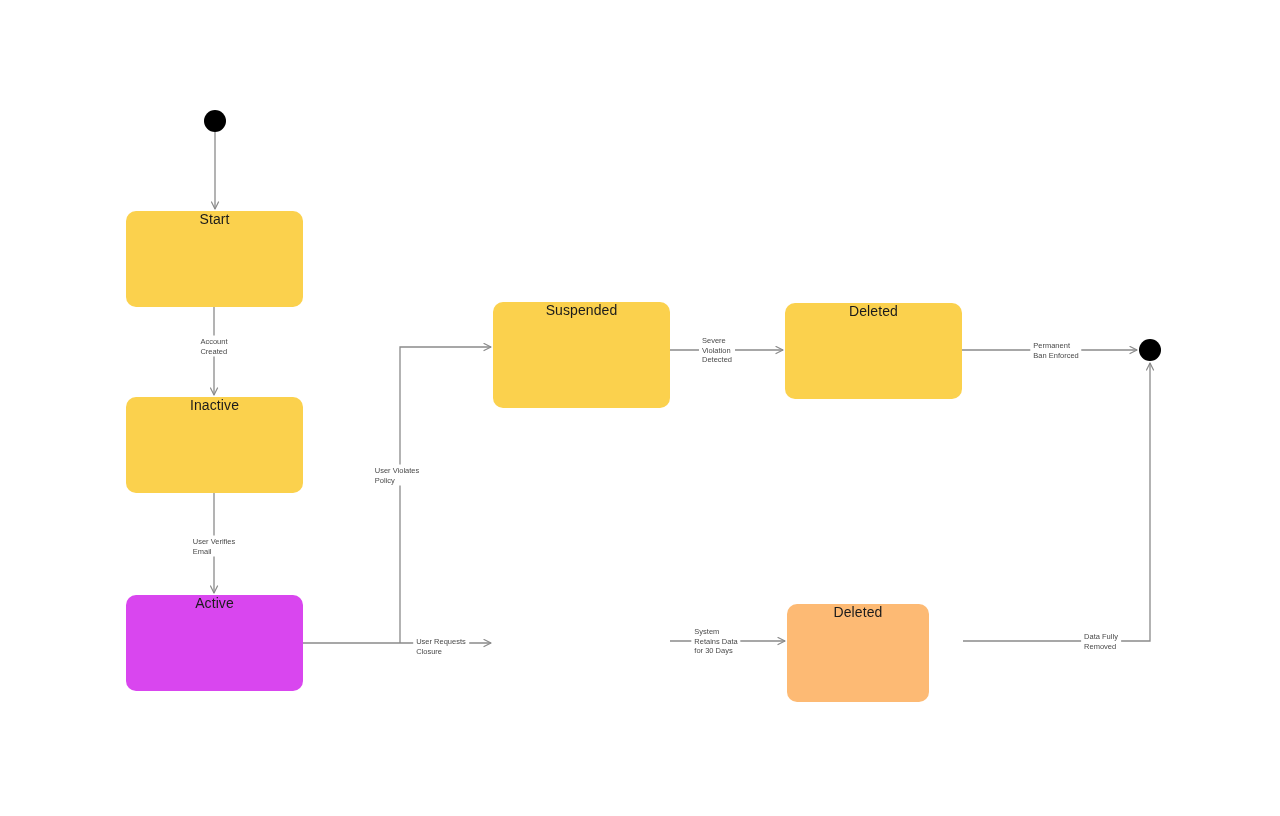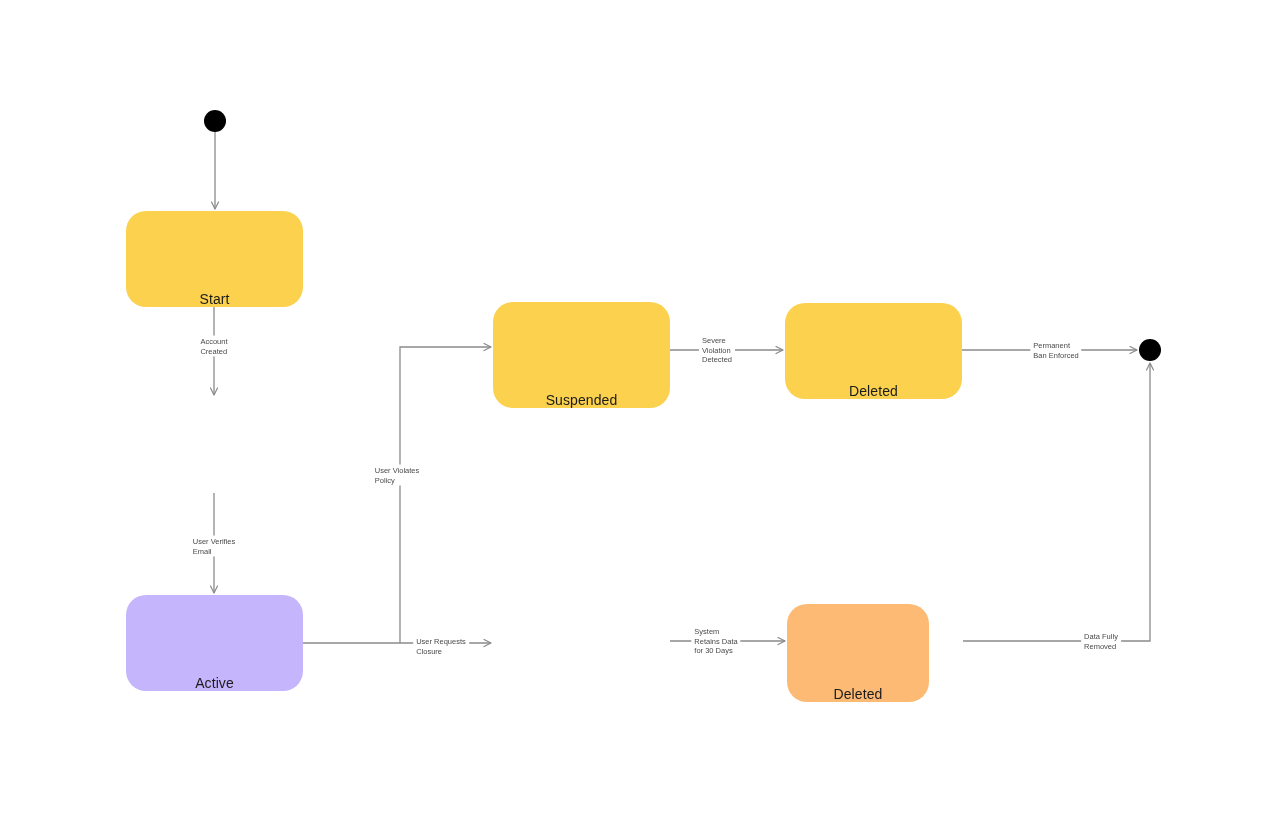--- a/index.html
+++ b/index.html
@@ -23,23 +23,23 @@
   #diagram-svg {
     position: absolute;
     left: 0;
     top: 0;
     width: 1280px;
     height: 816px;
   }
   .state-box {
     position: absolute;
     box-sizing: border-box;
-    border-radius: 20px;
+    border-radius: 10px;
     display: flex;
-    align-items: flex-end;
+    align-items: flex-start;
     justify-content: center;
     color: #1b1b1b;
     font-family: "Liberation Sans", sans-serif;
     font-size: 14px;
     font-weight: 400;
     letter-spacing: 0.1px;
     user-select: none;
   }
   .edge-label {
     position: absolute;
@@ -93,21 +93,24 @@
       <path d="M 963,641 L 1150,641 L 1150,363" marker-end="url(#arrowhead)"></path>
     </g>
   </svg>
 
   <div class="node-dot" style="left:204px; top:110px; width:22px; height:22px;"></div>
   <div class="node-dot" style="left:1139px; top:339px; width:22px; height:22px;"></div>
 
   <div class="state-box" style="left:126px; top:211px; width:177px; height:96px; background:#fbd14d;">
     <span>Start</span>
   </div>
-  <div class="state-box" style="left:126px; top:595px; width:177px; height:96px; background:#c4b5fd;">
+  <div class="state-box" style="left:126px; top:397px; width:177px; height:96px; background:#fbd14d;">
+    <span>Inactive</span>
+  </div>
+  <div class="state-box" style="left:126px; top:595px; width:177px; height:96px; background:#d946ef;">
     <span>Active</span>
   </div>
   <div class="state-box" style="left:493px; top:302px; width:177px; height:106px; background:#fbd14d;">
     <span>Suspended</span>
   </div>
   <div class="state-box" style="left:785px; top:303px; width:177px; height:96px; background:#fbd14d;">
     <span>Deleted</span>
   </div>
   <div class="state-box" style="left:787px; top:604px; width:142px; height:98px; background:#fdba74;">
     <span>Deleted</span>

